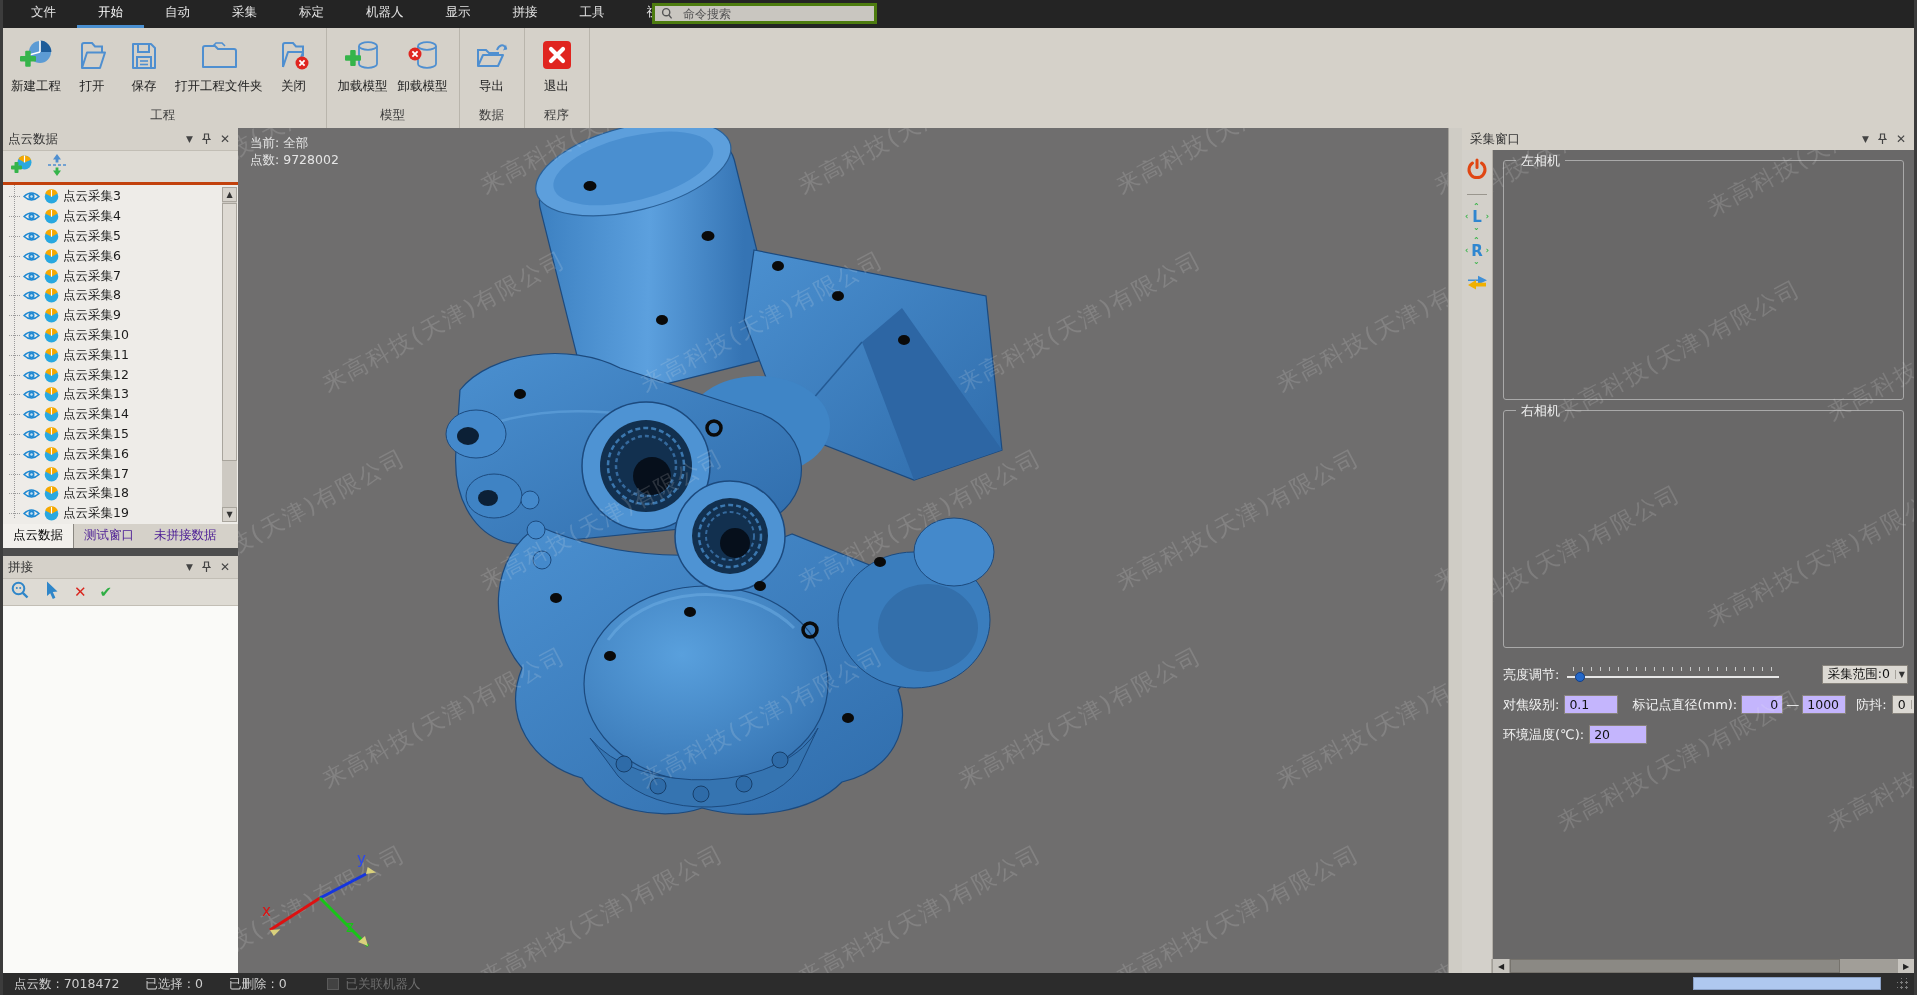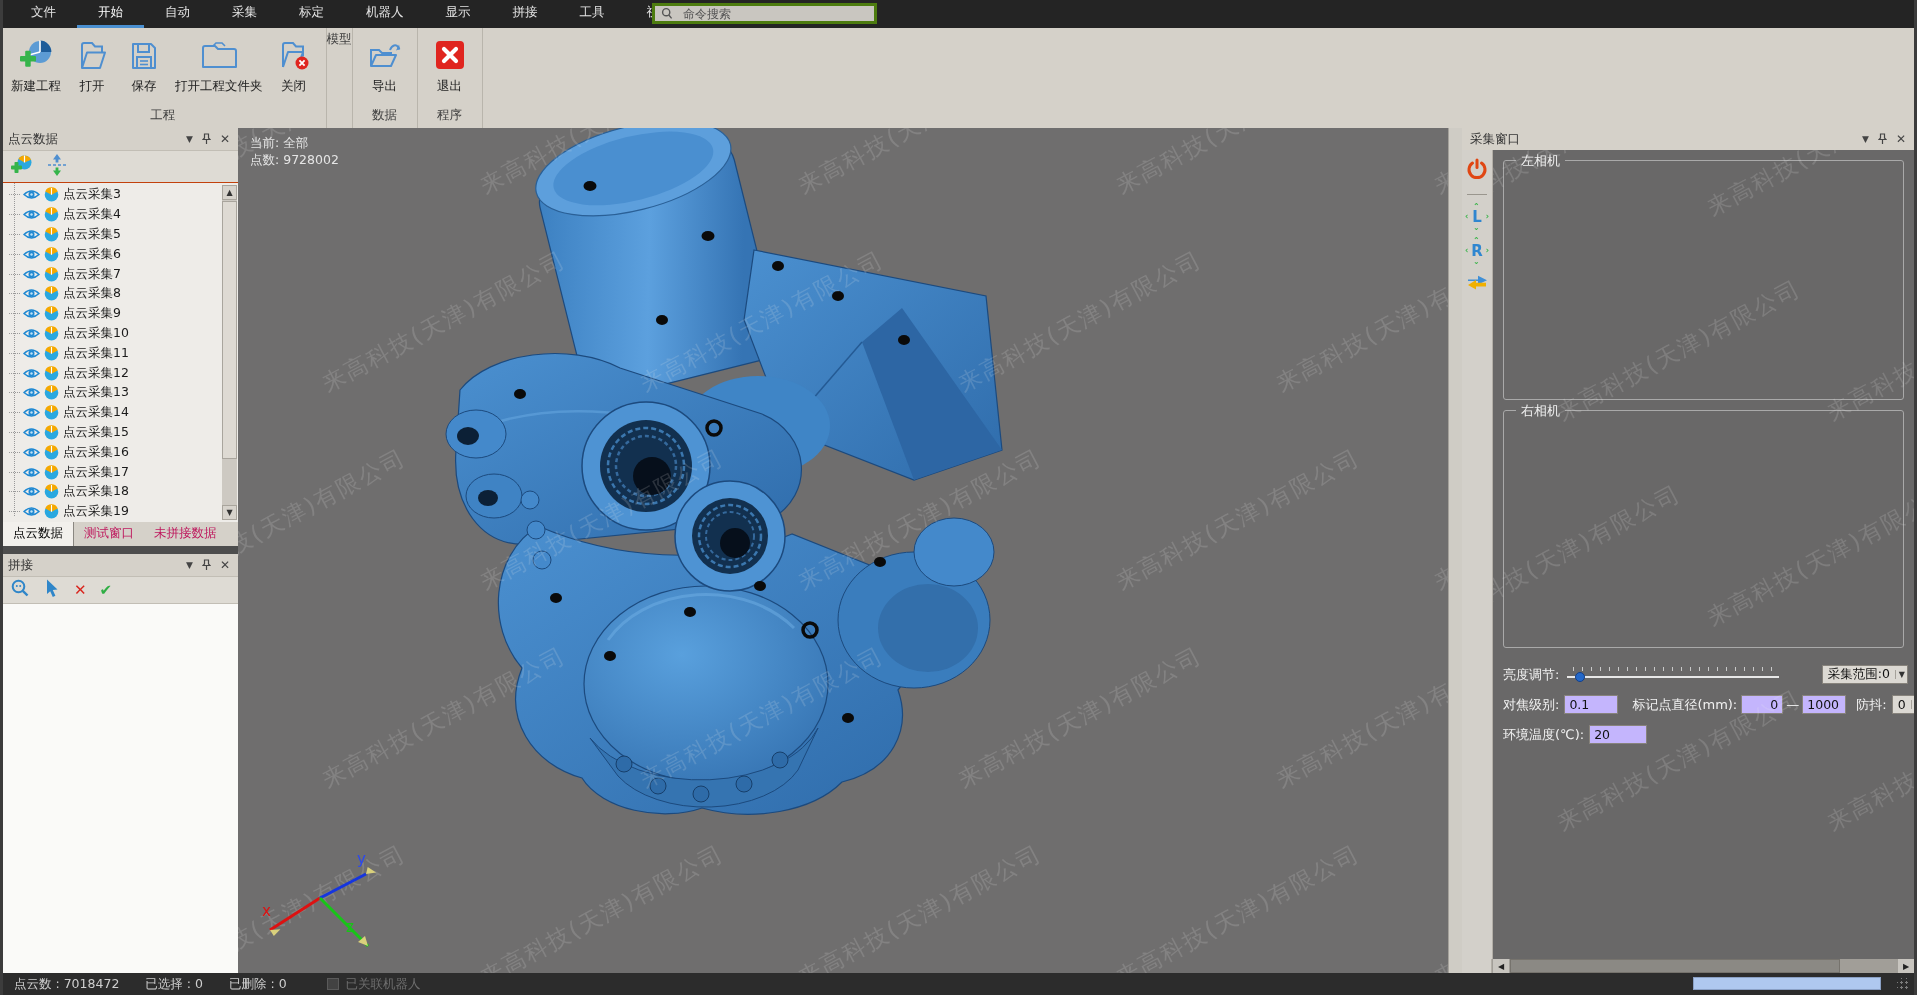--- a/index.html
+++ b/index.html
@@ -27,35 +27,35 @@
   .rbtn .rlabel{font-size:12.5px;color:#222;margin-top:2px;white-space:nowrap;}
   .rglabel{height:24px;text-align:center;font-size:12.5px;color:#3d3d3d;line-height:22px;}
   
   #main{position:absolute;left:0;top:128px;width:100%;height:845px;}
   
   #left-panel{position:absolute;left:0;top:0;width:238px;height:845px;background:#d5d1c9;}
   .p-header{height:22px;display:flex;align-items:center;padding:0 8px;font-size:12.5px;color:#333;}
   .p-header .ph-title{flex:1;}
   .ph-ic{margin-left:9px;color:#444;font-size:9px;cursor:default;display:flex;align-items:center;}
   .p-toolbar{height:31px;display:flex;align-items:center;gap:12px;padding:0 10px;border-top:1px solid #c2beb5;background:#dedbd4;}
-  #tree-wrap{position:relative;height:339px;background:#eeece8;border-top:1px solid #c2410c;overflow:hidden;}
+  #tree-wrap{position:relative;height:339px;background:#eeece8;border-top:3px solid #c2410c;overflow:hidden;}
   #tree-rows{position:absolute;left:0;top:2px;right:15px;}
   #tree-wrap .tree-vline{position:absolute;left:14px;top:0;bottom:6px;border-left:1px dotted #999;}
   .tree-row{height:19.8px;display:flex;align-items:center;padding-left:9px;}
   .tree-row .tdash{width:11px;border-top:1px dotted #999;margin-right:3px;}
   .tree-row svg{margin-right:4px;flex:0 0 auto;}
   .tree-row .tlabel{font-size:12.5px;color:#1b1b1b;}
   
   #tree-sb{position:absolute;right:1px;top:2px;bottom:2px;width:15px;background:#cdc9c2;}
   .sb-btn{position:absolute;left:0;width:15px;height:15px;background:#d7d3cc;border:1px solid #a9a59d;box-sizing:border-box;display:flex;align-items:center;justify-content:center;font-size:8px;color:#333;}
   #tree-sb .up{top:0}#tree-sb .dn{bottom:0}
   #tree-sb .thumb{position:absolute;left:0;top:16px;width:15px;height:258px;background:#dedad3;border:1px solid #a9a59d;box-sizing:border-box;}
   
   #lp-tabs{height:24px;display:flex;align-items:flex-end;padding-left:2px;background:#d5d1c9;}
-  .lp-tab{padding:3px 10px 4px 10px;font-size:12.5px;color:#be185d;cursor:default;}
+  .lp-tab{padding:3px 10px 4px 10px;font-size:12.5px;color:#4c1d95;cursor:default;}
   .lp-tab.active{background:#f2f0ec;border:1px solid #8a8781;border-bottom:none;color:#000;}
   #lp-darkstrip{height:8px;background:#4d4d4d;}
   #splice-toolbar{height:26px;display:flex;align-items:center;gap:13px;padding:0 10px;background:#dedbd4;border-top:1px solid #c2beb5;}
   #splice-content{position:absolute;left:0;right:0;top:0;bottom:0;background:#fafaf8;border-top:1px solid #c2beb5;}
   #splice-body{position:relative;height:401px;}
   .mark-red{color:#d9251d;font-weight:bold;font-size:15px;line-height:1;}
   .mark-green{color:#2fae44;font-weight:bold;font-size:15px;line-height:1;}
   
   #viewport{position:absolute;left:238px;top:0;width:1210px;height:845px;background:#6f6e6e;overflow:hidden;}
   #vp-overlay{position:absolute;left:12px;top:6px;color:#e5e5e5;font-size:12.5px;line-height:17px;z-index:5;}
@@ -189,20 +189,44 @@
               <path d="M23.4 22.4 L28.6 27.6 M28.6 22.4 L23.4 27.6" stroke="#fff" stroke-width="1.8"></path>
             </svg>
           </span>
           <span class="rlabel">关闭</span>
         </div>
       </div>
       <div class="rglabel">工程</div>
     </div>
 
     <div class="rgroup">
+      <div class="rbtns">
+        <div class="rbtn">
+          <span class="ricon">
+            <svg width="38" height="36" viewBox="0 0 38 36">
+              <ellipse cx="24" cy="8" rx="9" ry="3.8" fill="none" stroke="#4f8fd0" stroke-width="1.8"></ellipse>
+              <path d="M15 8 V26 a9 3.8 0 0 0 18 0 V8" fill="none" stroke="#4f8fd0" stroke-width="1.8"></path>
+              <rect x="1" y="17.2" width="16" height="5.5" rx="1" fill="#35b44a"></rect>
+              <rect x="6.2" y="12" width="5.5" height="16" rx="1" fill="#35b44a"></rect>
+            </svg>
+          </span>
+          <span class="rlabel">加载模型</span>
+        </div>
+        <div class="rbtn">
+          <span class="ricon">
+            <svg width="38" height="36" viewBox="0 0 38 36">
+              <ellipse cx="23" cy="8" rx="9" ry="3.8" fill="none" stroke="#4f8fd0" stroke-width="1.8"></ellipse>
+              <path d="M14 8 V26 a9 3.8 0 0 0 18 0 V8" fill="none" stroke="#4f8fd0" stroke-width="1.8"></path>
+              <circle cx="11" cy="16" r="6.5" fill="#e0251f"></circle>
+              <path d="M8.4 13.4 L13.6 18.6 M13.6 13.4 L8.4 18.6" stroke="#fff" stroke-width="1.8"></path>
+            </svg>
+          </span>
+          <span class="rlabel">卸载模型</span>
+        </div>
+      </div>
       <div class="rglabel">模型</div>
     </div>
 
     <div class="rgroup">
       <div class="rbtns">
         <div class="rbtn">
           <span class="ricon">
             <svg width="38" height="36" viewBox="0 0 38 36">
               <path d="M5 28 V12 h8 l3 3 h10" fill="none" stroke="#4f8fd0" stroke-width="2"></path>
               <path d="M5 28 L10 17 h20 L25 28 Z" fill="none" stroke="#4f8fd0" stroke-width="2" stroke-linejoin="round"></path>

